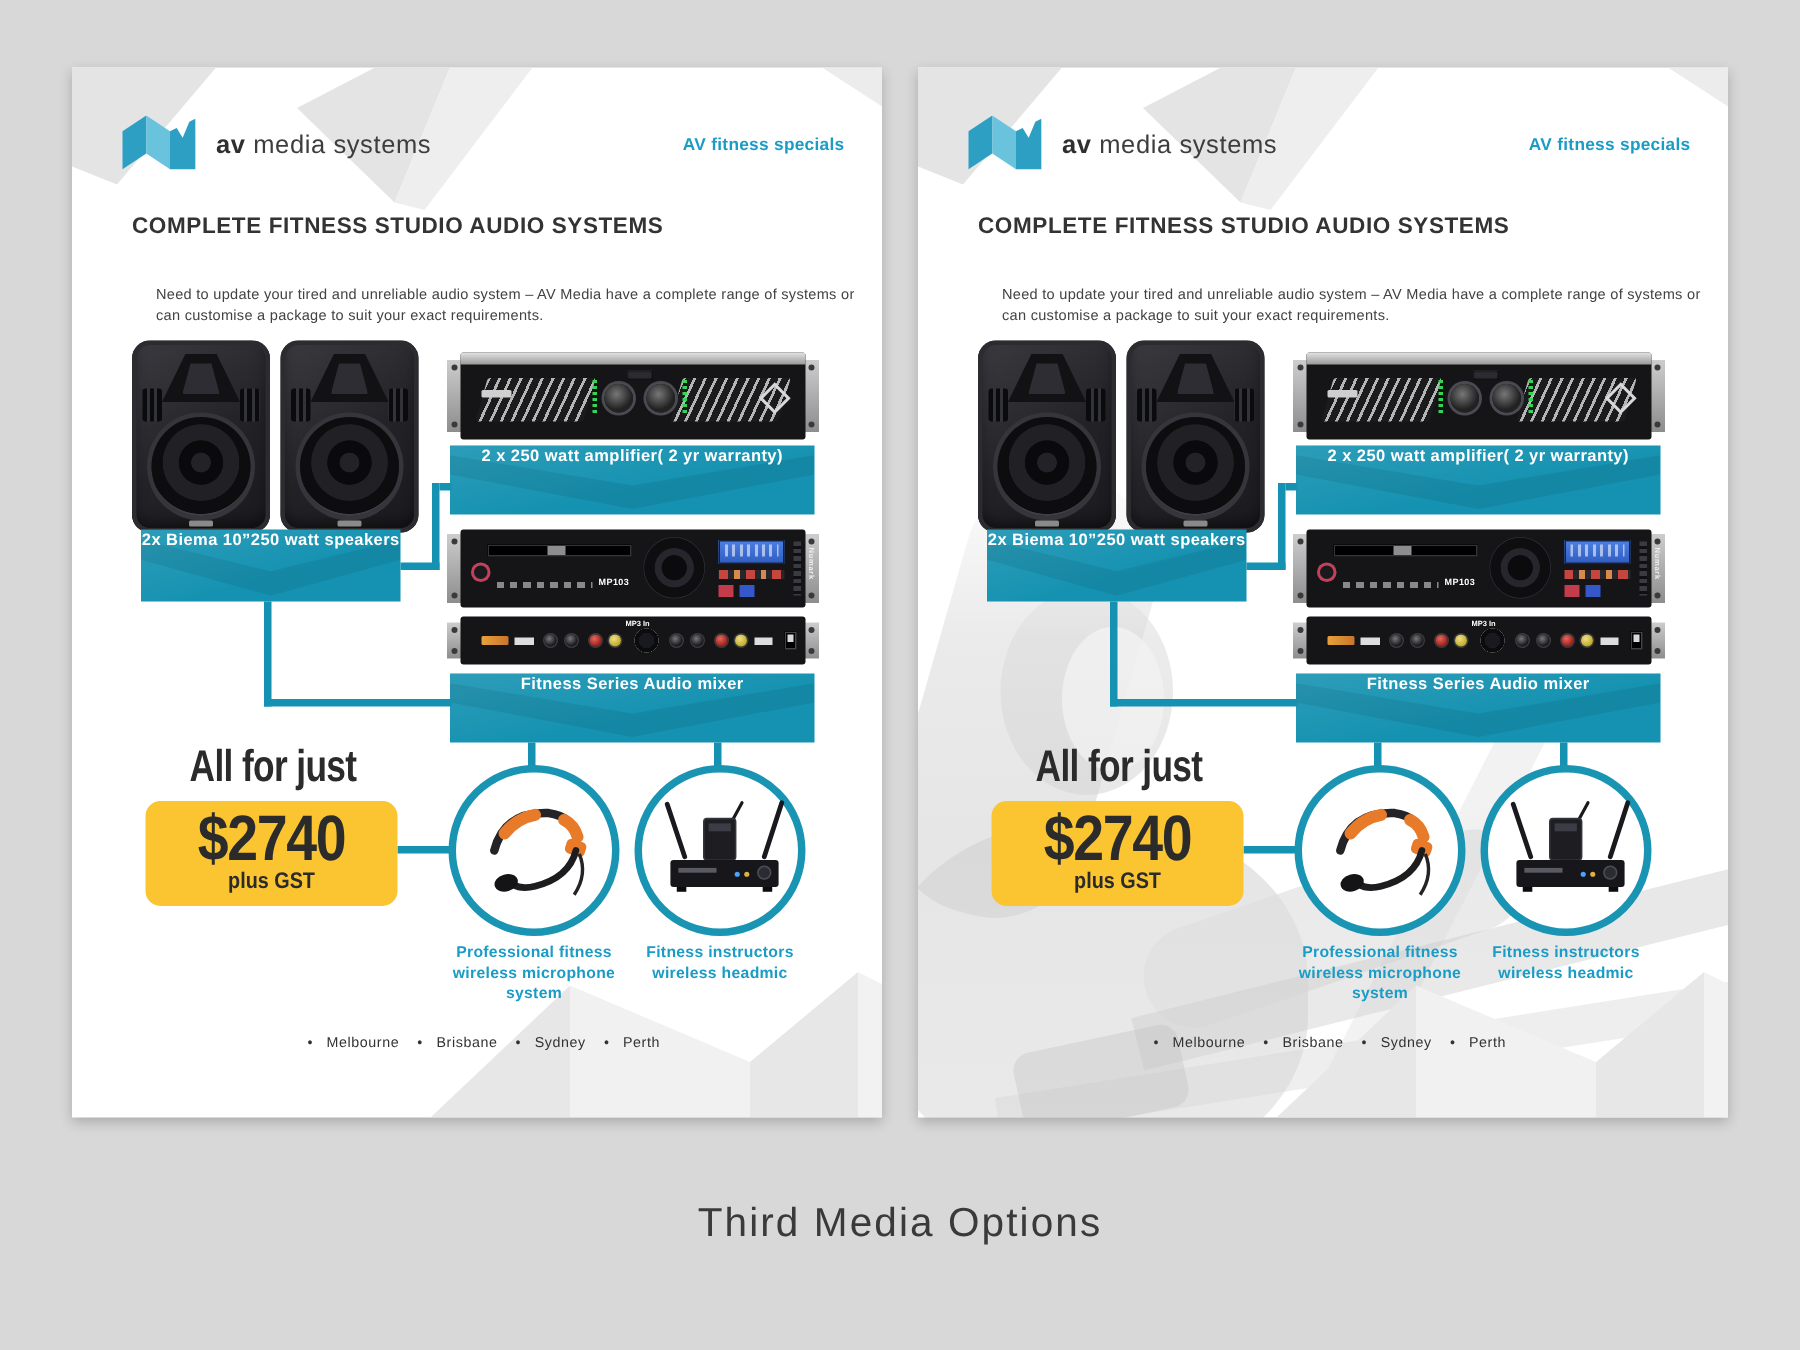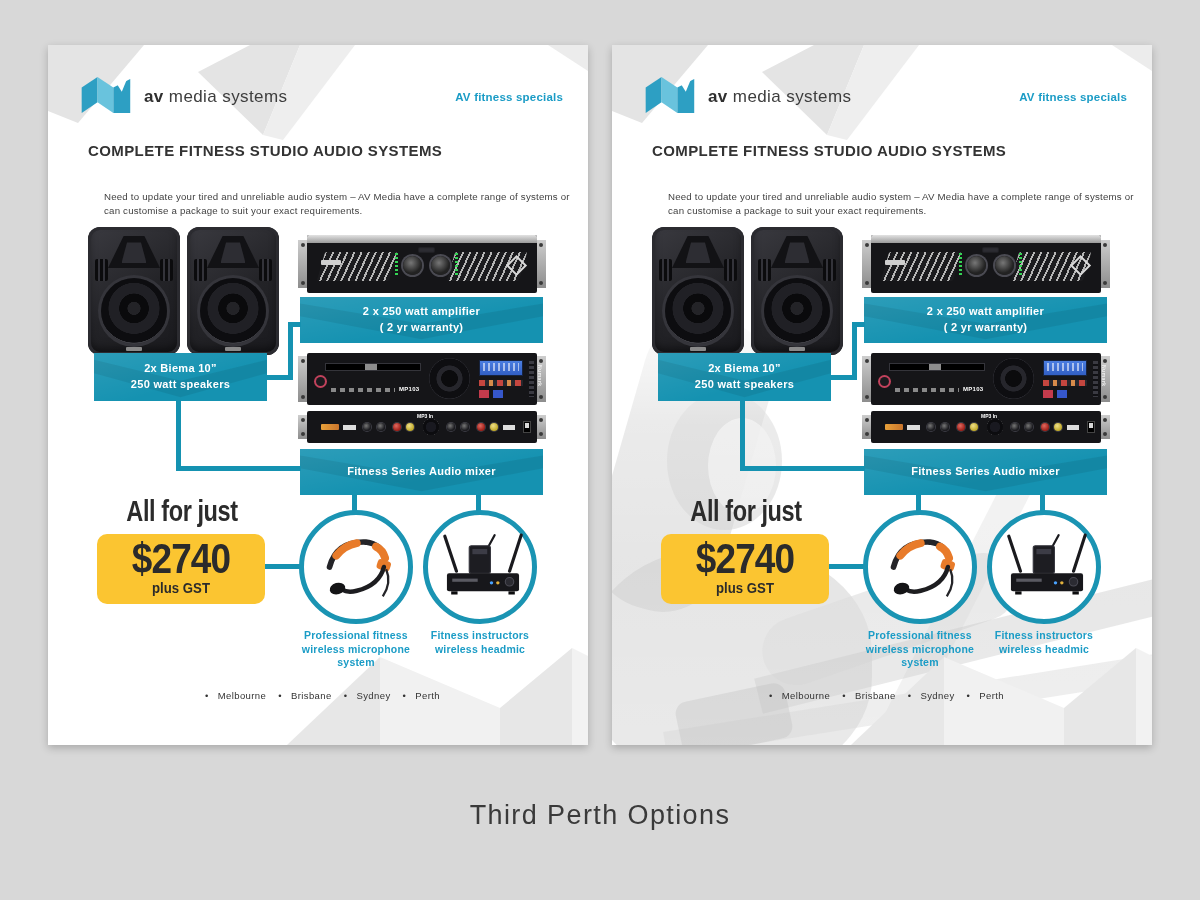--- a/index.html
+++ b/index.html
@@ -13,21 +13,21 @@
 
   
   .logo-svg{position:absolute;left:30px;top:32px;}
   .brand-text{position:absolute;left:96px;top:42px;font-size:17px;color:#3d3d3d;letter-spacing:.4px;}
   .brand-text b{font-weight:700;color:#2f2f2f;}
   .tagline{position:absolute;right:25px;top:46px;font-size:11.5px;font-weight:700;color:#1b9cc6;letter-spacing:.2px;}
   .title{position:absolute;left:40px;top:97px;font-size:15px;font-weight:700;color:#333;letter-spacing:.4px;margin:0;}
   .intro{position:absolute;left:40px;top:129px;width:480px;font-size:9.7px;line-height:1.42;color:#424242;margin:16px;letter-spacing:.2px;}
 
   
-  .tbox{position:absolute;background:#1592b1;color:#fff;font-weight:700;font-size:11px;line-height:1.45;text-align:center;display:flex;flex-direction:column;justify-content:center;letter-spacing:.3px;overflow:hidden;}
+  .tbox{position:absolute;background:#1592b1;color:#fff;font-weight:700;font-size:11px;line-height:1.45;text-align:center;display:flex;justify-content:center;letter-spacing:.3px;overflow:hidden;}
   .tbox::before{content:"";position:absolute;inset:0;background:linear-gradient(to bottom right,rgba(255,255,255,.10),rgba(255,255,255,0) 60%);}
   .tbox::after{content:"";position:absolute;inset:0;clip-path:polygon(0 14%,50% 58%,100% 14%,100% 42%,50% 92%,0 42%);background:rgba(0,0,0,.07);}
   .tbox span{position:relative;z-index:1;}
   .conn{position:absolute;background:#1592b1;}
 
   
   .lbl-amp{left:252px;top:252px;width:243px;height:46px;}
   .lbl-spk{left:46px;top:308px;width:173px;height:48px;}
   .lbl-mix{left:252px;top:404px;width:243px;height:46px;}
 
@@ -487,13 +487,13 @@
     <div class="cap p2">Fitness instructors wireless headmic</div>
 
     <div class="cities">
       <span class="dot">•</span><span>Melbourne</span>
       <span class="dot">•</span><span>Brisbane</span>
       <span class="dot">•</span><span>Sydney</span>
       <span class="dot">•</span><span>Perth</span>
     </div>
   </section>
 </div>
-<div class="page-caption">Third Perth Options</div>
+<div class="page-caption">Third Media Options</div>
 
 </body></html>

